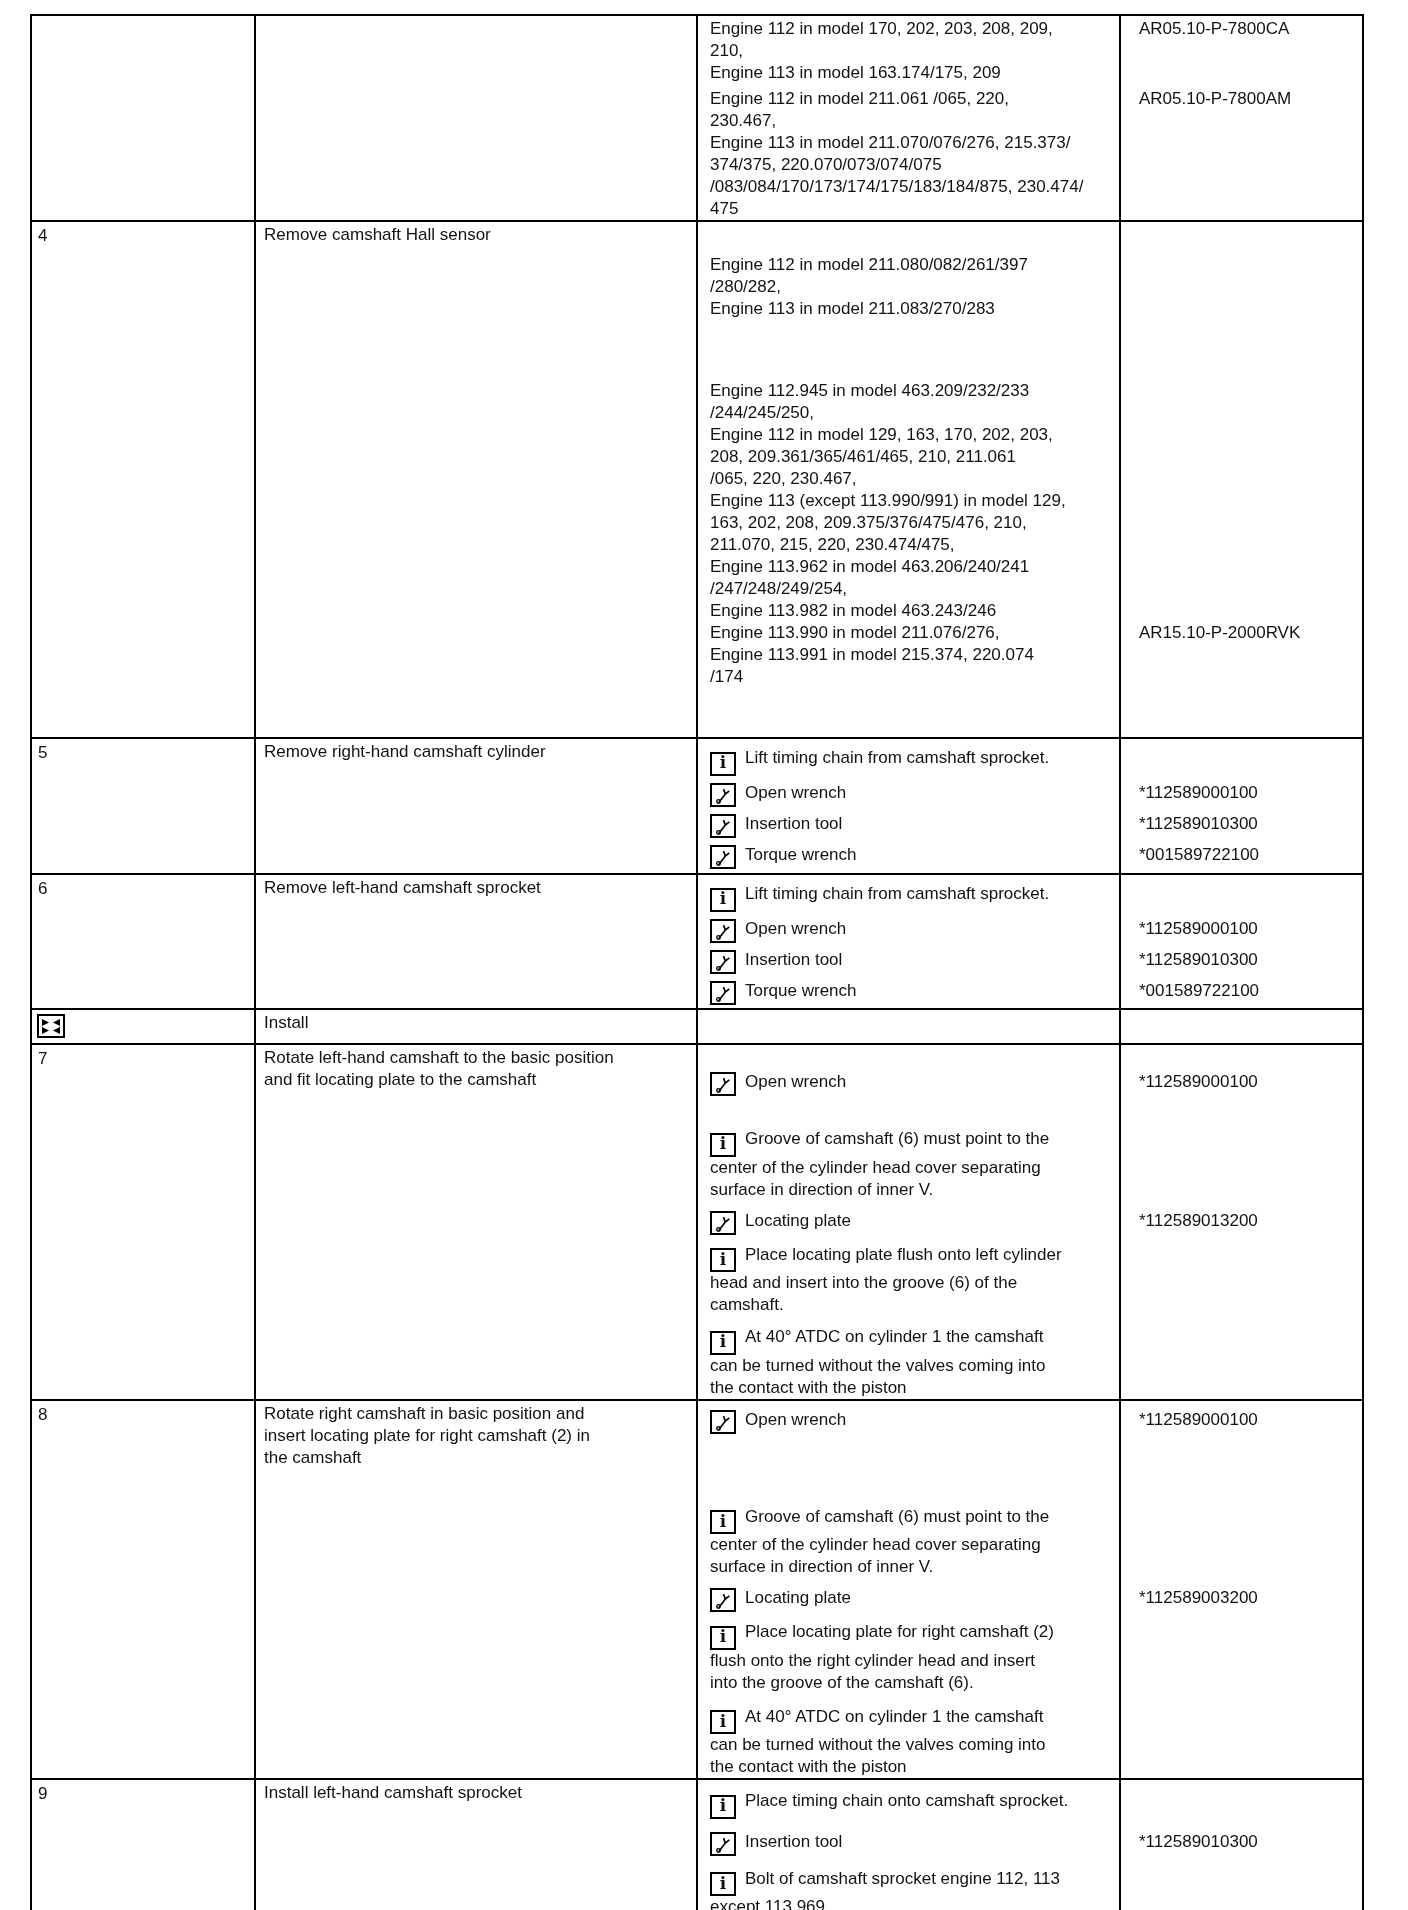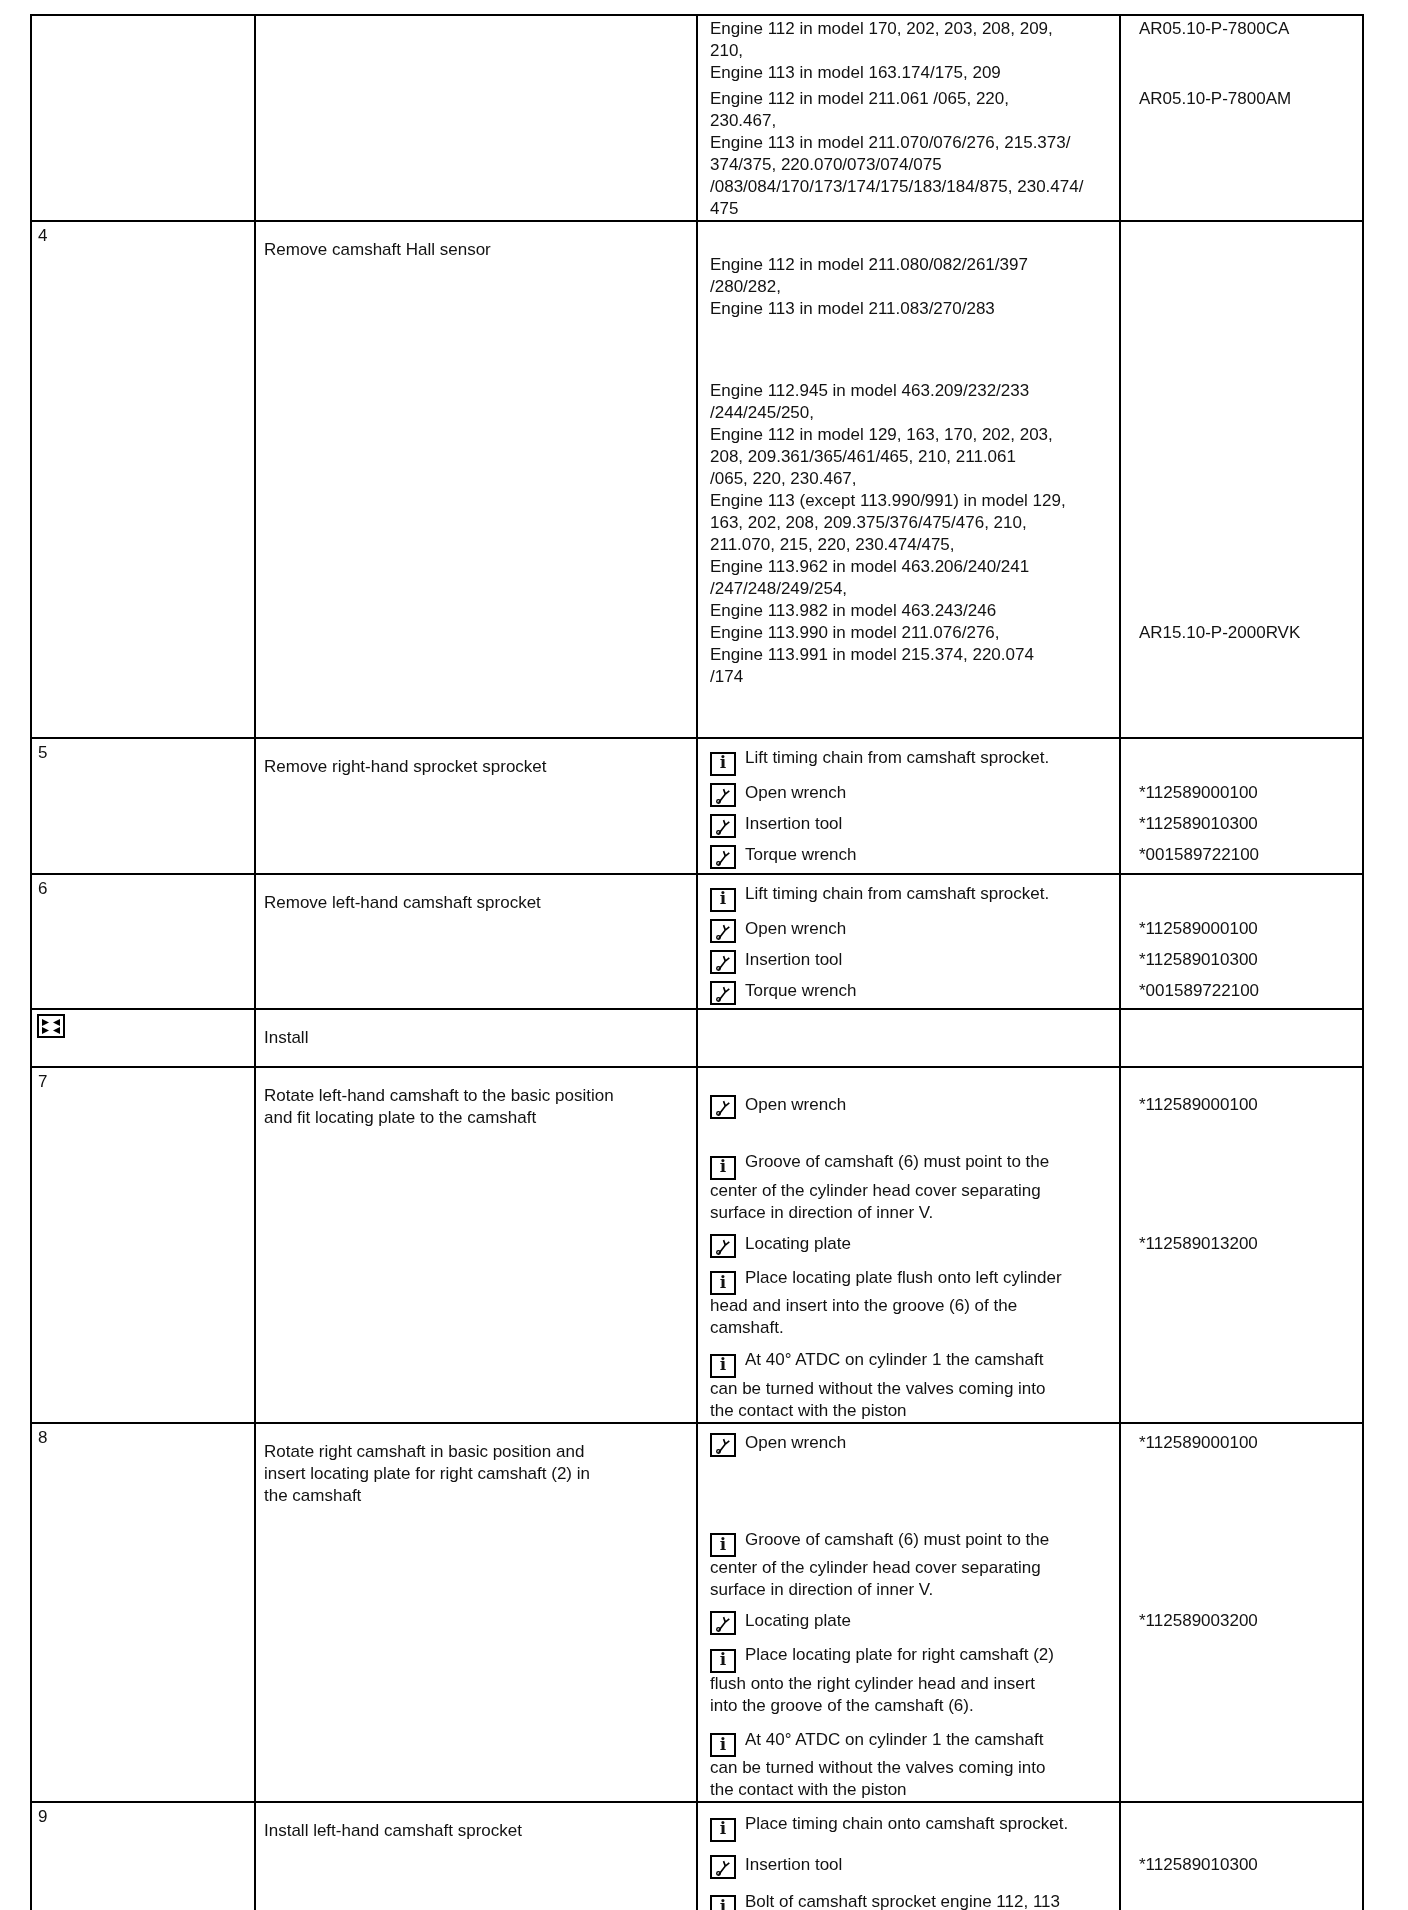--- a/index.html
+++ b/index.html
@@ -26,21 +26,21 @@
   }
   .trow:last-child { border-bottom:none; }
 
   .c1 {
     border-right:2px solid #000;
     padding:3px 6px;
     font-size:17px; line-height:22px;
   }
   .c2 {
     border-right:2px solid #000;
-    padding:17px 8px;
+    padding:2px 8px;
     font-size:17px; line-height:22px;
     white-space:pre-wrap;
   }
   .c34 { position:relative; }
   .c34 .vline {
     position:absolute; left:421px; top:0; bottom:0; width:2px;
     background:#000;
   }
 
   .block { display:grid; grid-template-columns:421px 1fr; }
@@ -134,21 +134,21 @@
           <div class="btext"><span class="bt">Engine 113.990 in model 211.076/276,
 Engine 113.991 in model 215.374, 220.074
 /174</span></div>
           <div class="bref">AR15.10-P-2000RVK</div>
         </div>
       </div>
     </div>
 
     <div class="trow" style="min-height:136px">
       <div class="c1">5</div>
-      <div class="c2">Remove right-hand sprocket sprocket</div>
+      <div class="c2">Remove right-hand camshaft cylinder</div>
       <div class="c34" style="padding-top:8px">
         <div class="vline"></div>
         <div class="block" style="margin-bottom:6px">
           <div class="btext"><span class="ibox">
                 <span class="iglyph">i</span>
               </span><span class="bt">Lift timing chain from camshaft sprocket.</span></div>
           <div class="bref"></div>
         </div>
         <div class="block" style="margin-bottom:6px">
           <div class="btext"><span class="ibox">

